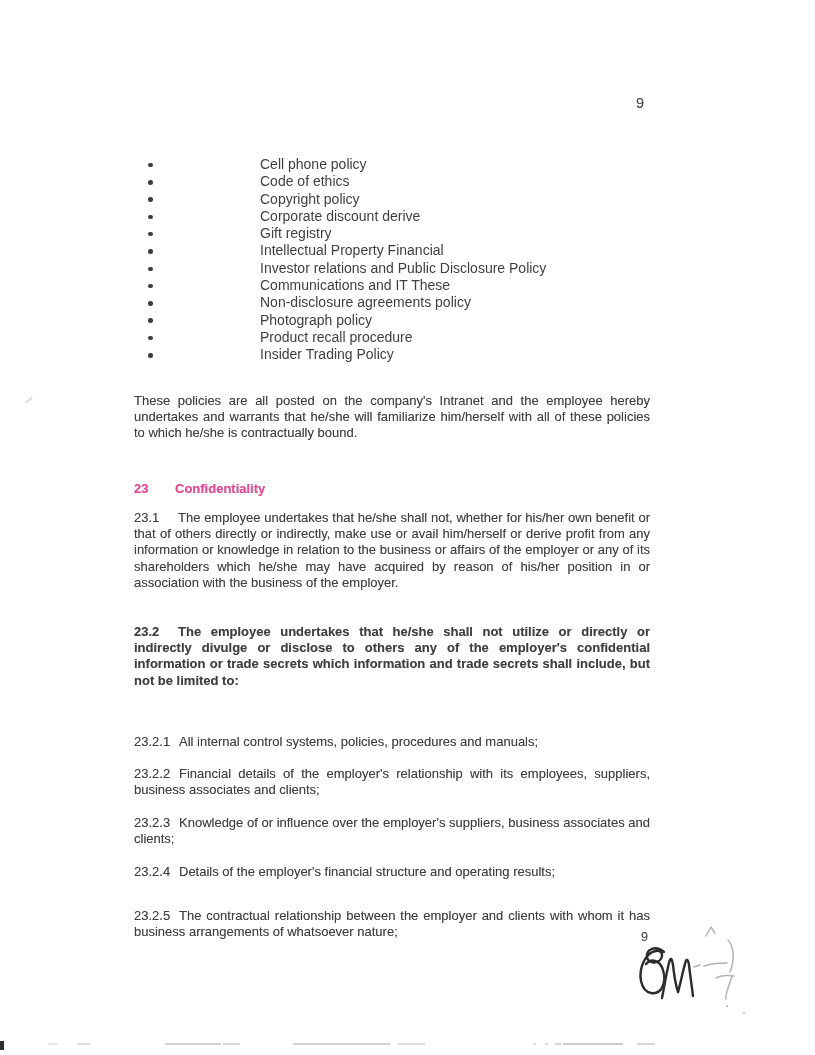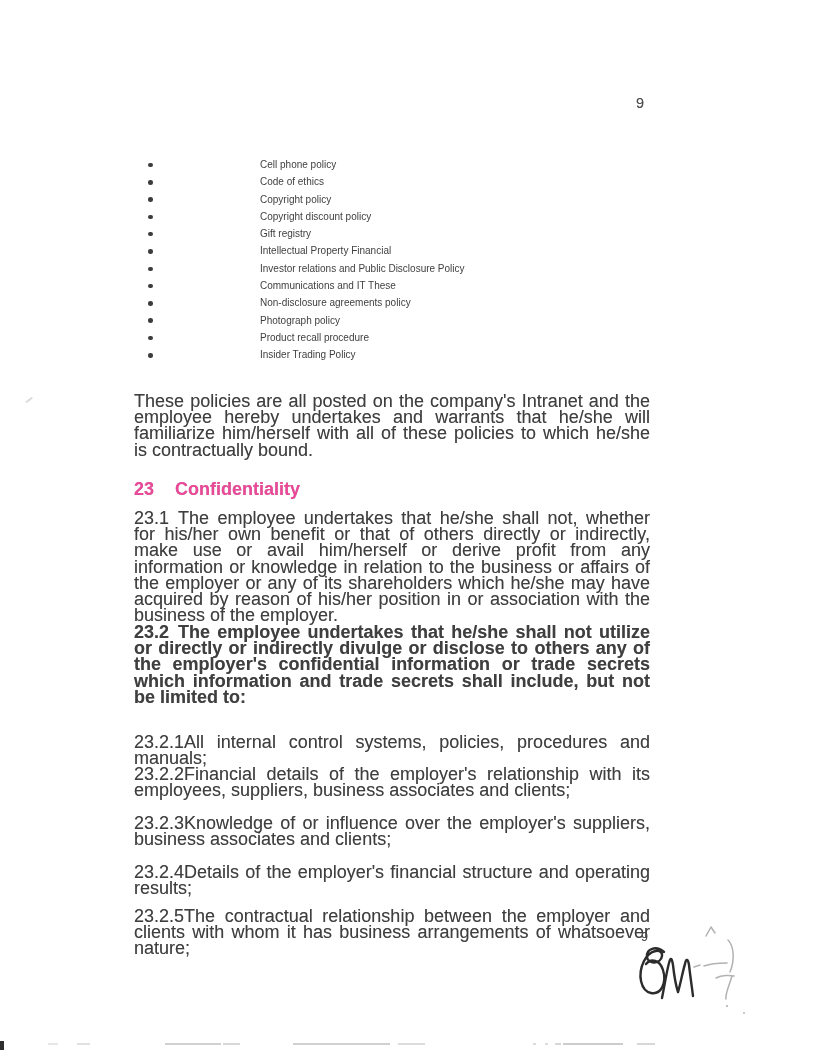--- a/index.html
+++ b/index.html
@@ -6,38 +6,38 @@
   .page{
     position:relative;
     width:815px;height:1055px;
     background:#ffffff;
     overflow:hidden;
     font-family:"Liberation Sans","DejaVu Sans",sans-serif;
     color:#3f3f3f;
   }
   .abs{position:absolute;}
   .txt{
-    font-size:18px;
+    font-size:13px;
     line-height:16.2px;
     color:#3f3f3f;
     text-shadow:0 0 0.4px rgba(70,70,70,0.45);
   }
   .block{left:134px;width:516px;}
   .justify{text-align:justify;}
   p{margin:0;}
   
   .pgnum-top{left:636px;top:95px;font-size:14.5px;color:#4a4a4a;}
   .pgnum-bottom{left:641px;top:929px;font-size:12.5px;color:#4a4a4a;}
   
   .policy-list{top:156px;}
   .list-row{
     position:relative;
     padding-left:126px;
     line-height:17.3px;
-    font-size:10px;
+    font-size:14px;
   }
   .dot{
     position:absolute;
     left:14px;top:6.8px;
     width:4.5px;height:4.5px;
     border-radius:50%;
     background:#3c3c3c;
   }
   
   .heading{top:481px;font-weight:bold;color:#ec4899;}
@@ -71,21 +71,21 @@
 <body>
 
 <div class="page">
 
   <div class="abs txt pgnum-top">9</div>
 
   <div class="abs block policy-list">
     <div class="list-row"><span class="dot"></span><span>Cell phone policy</span></div>
     <div class="list-row"><span class="dot"></span><span>Code of ethics</span></div>
     <div class="list-row"><span class="dot"></span><span>Copyright policy</span></div>
-    <div class="list-row"><span class="dot"></span><span>Copyright discount policy</span></div>
+    <div class="list-row"><span class="dot"></span><span>Corporate discount derive</span></div>
     <div class="list-row"><span class="dot"></span><span>Gift registry</span></div>
     <div class="list-row"><span class="dot"></span><span>Intellectual Property Financial</span></div>
     <div class="list-row"><span class="dot"></span><span>Investor relations and Public Disclosure Policy</span></div>
     <div class="list-row"><span class="dot"></span><span>Communications and IT These</span></div>
     <div class="list-row"><span class="dot"></span><span>Non-disclosure agreements policy</span></div>
     <div class="list-row"><span class="dot"></span><span>Photograph policy</span></div>
     <div class="list-row"><span class="dot"></span><span>Product recall procedure</span></div>
     <div class="list-row"><span class="dot"></span><span>Insider Trading Policy</span></div>
   </div>
 

